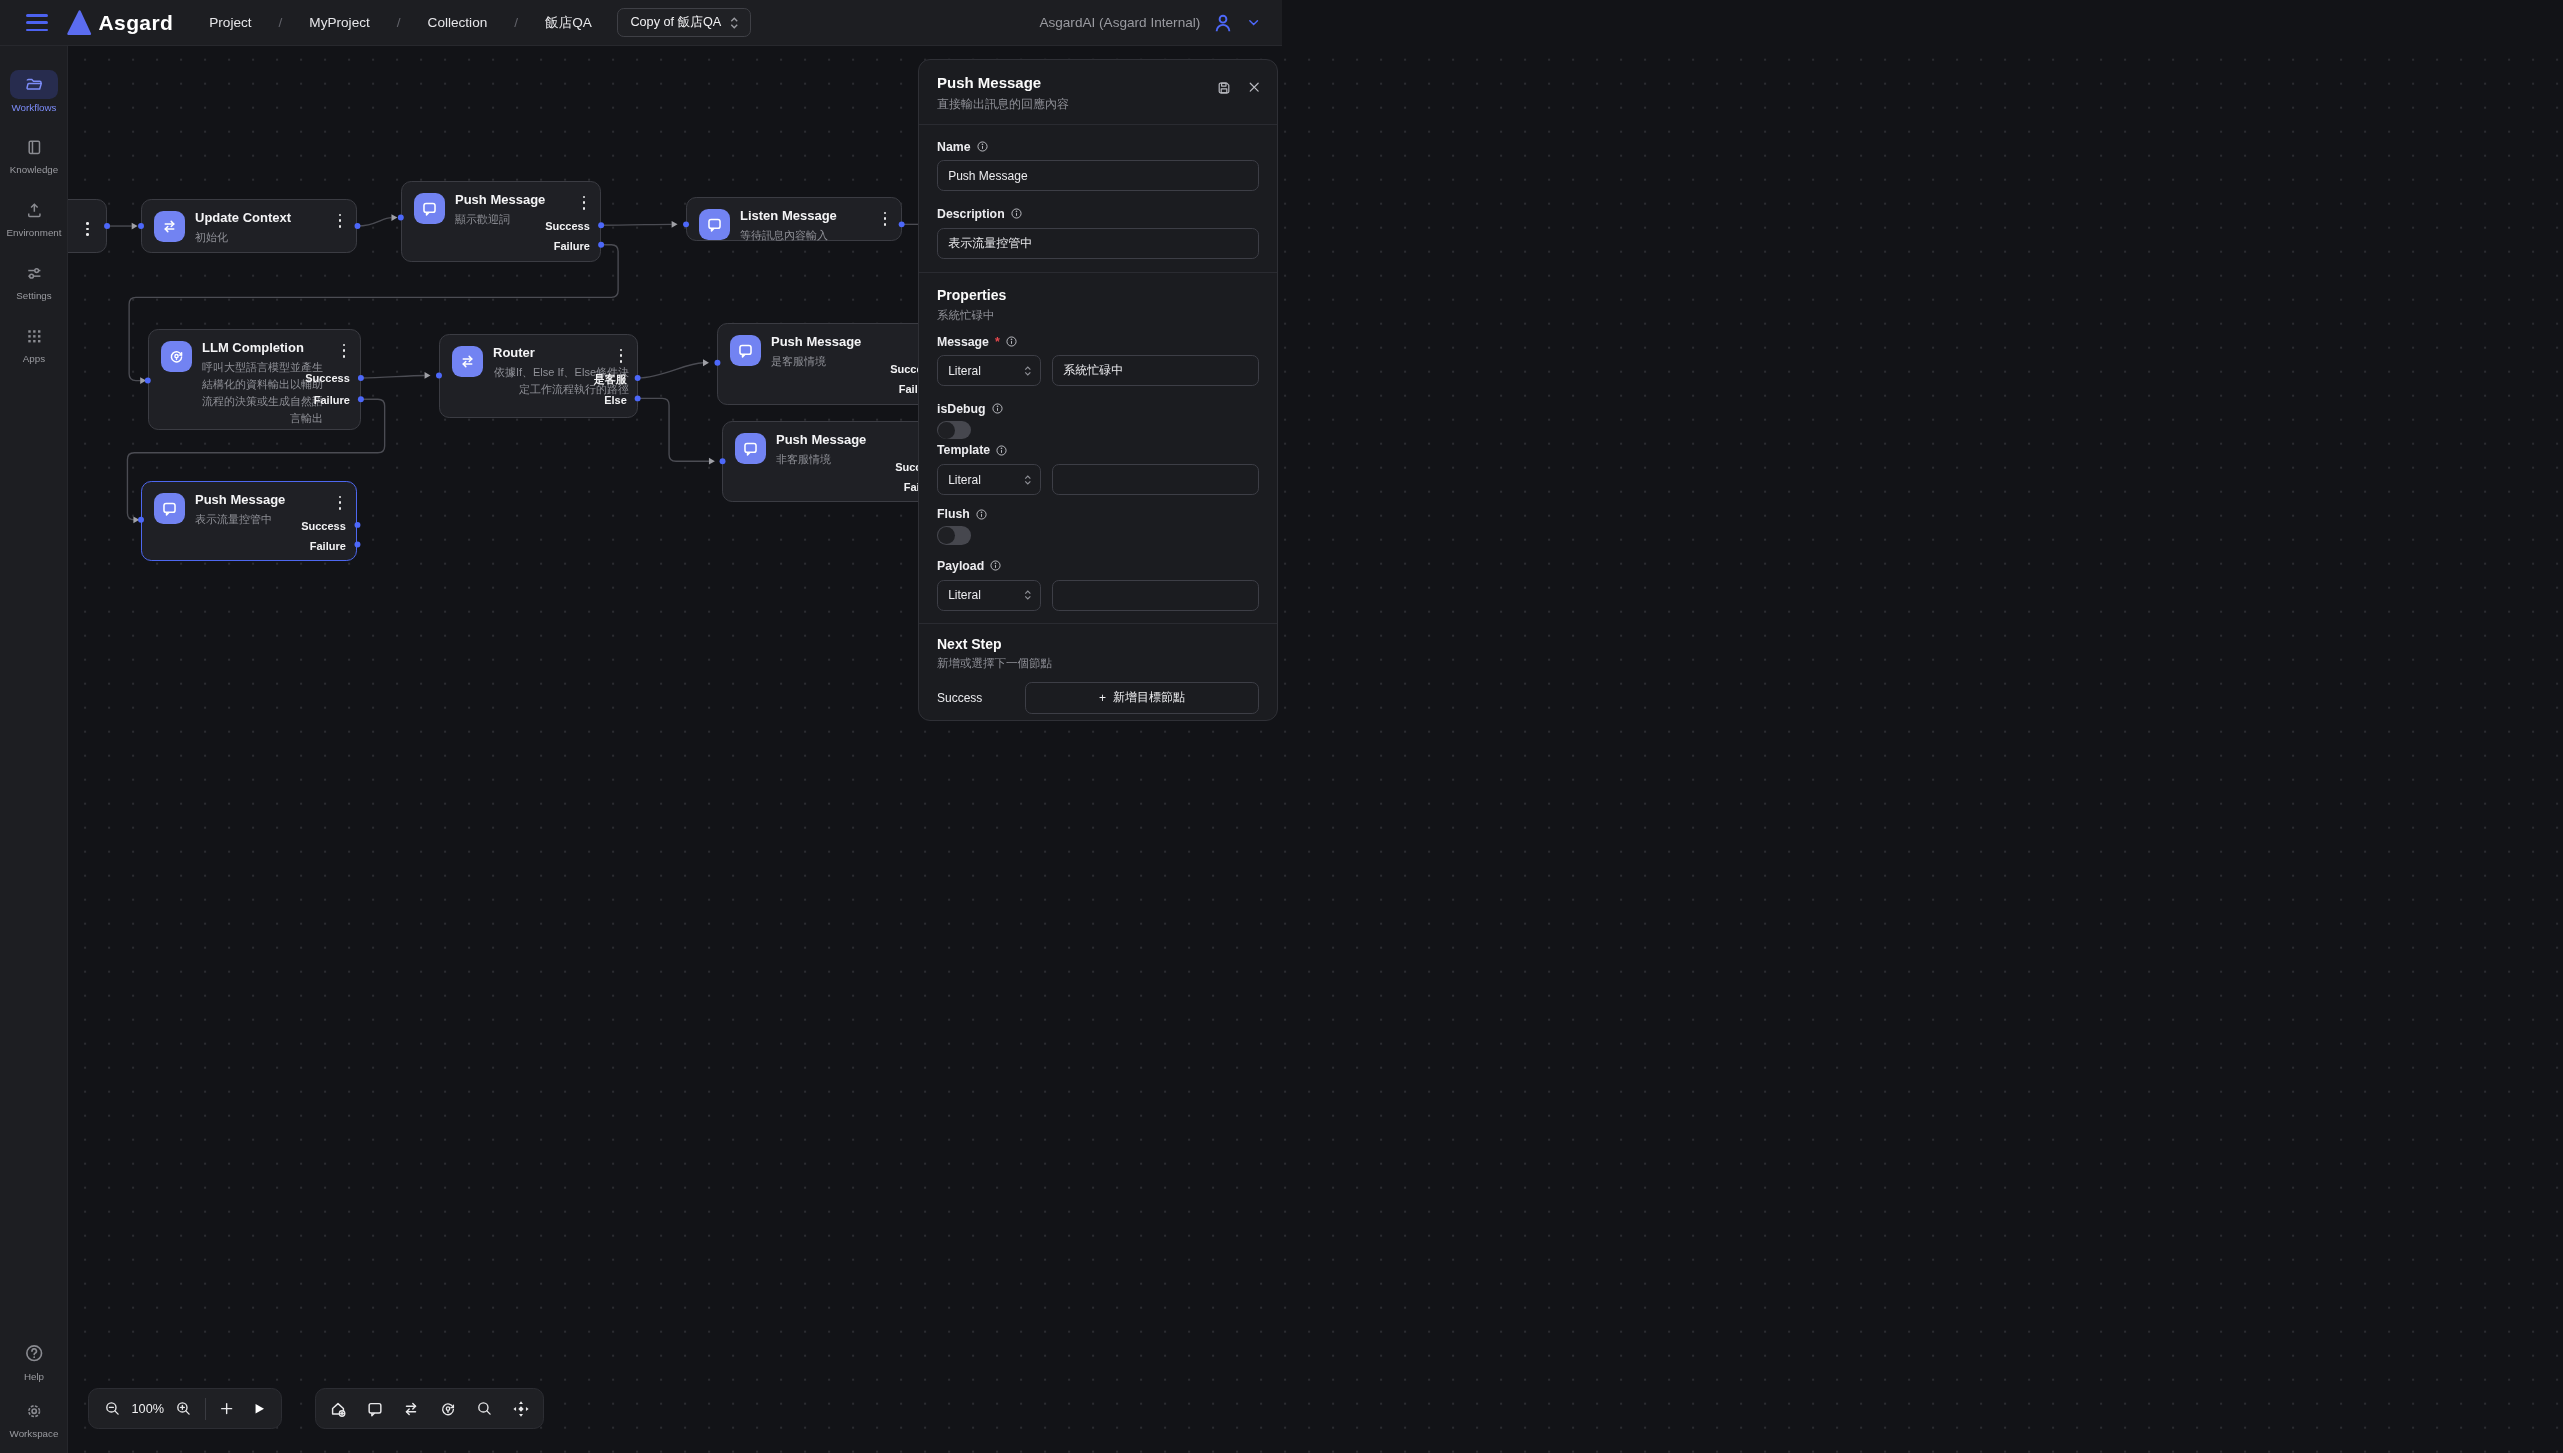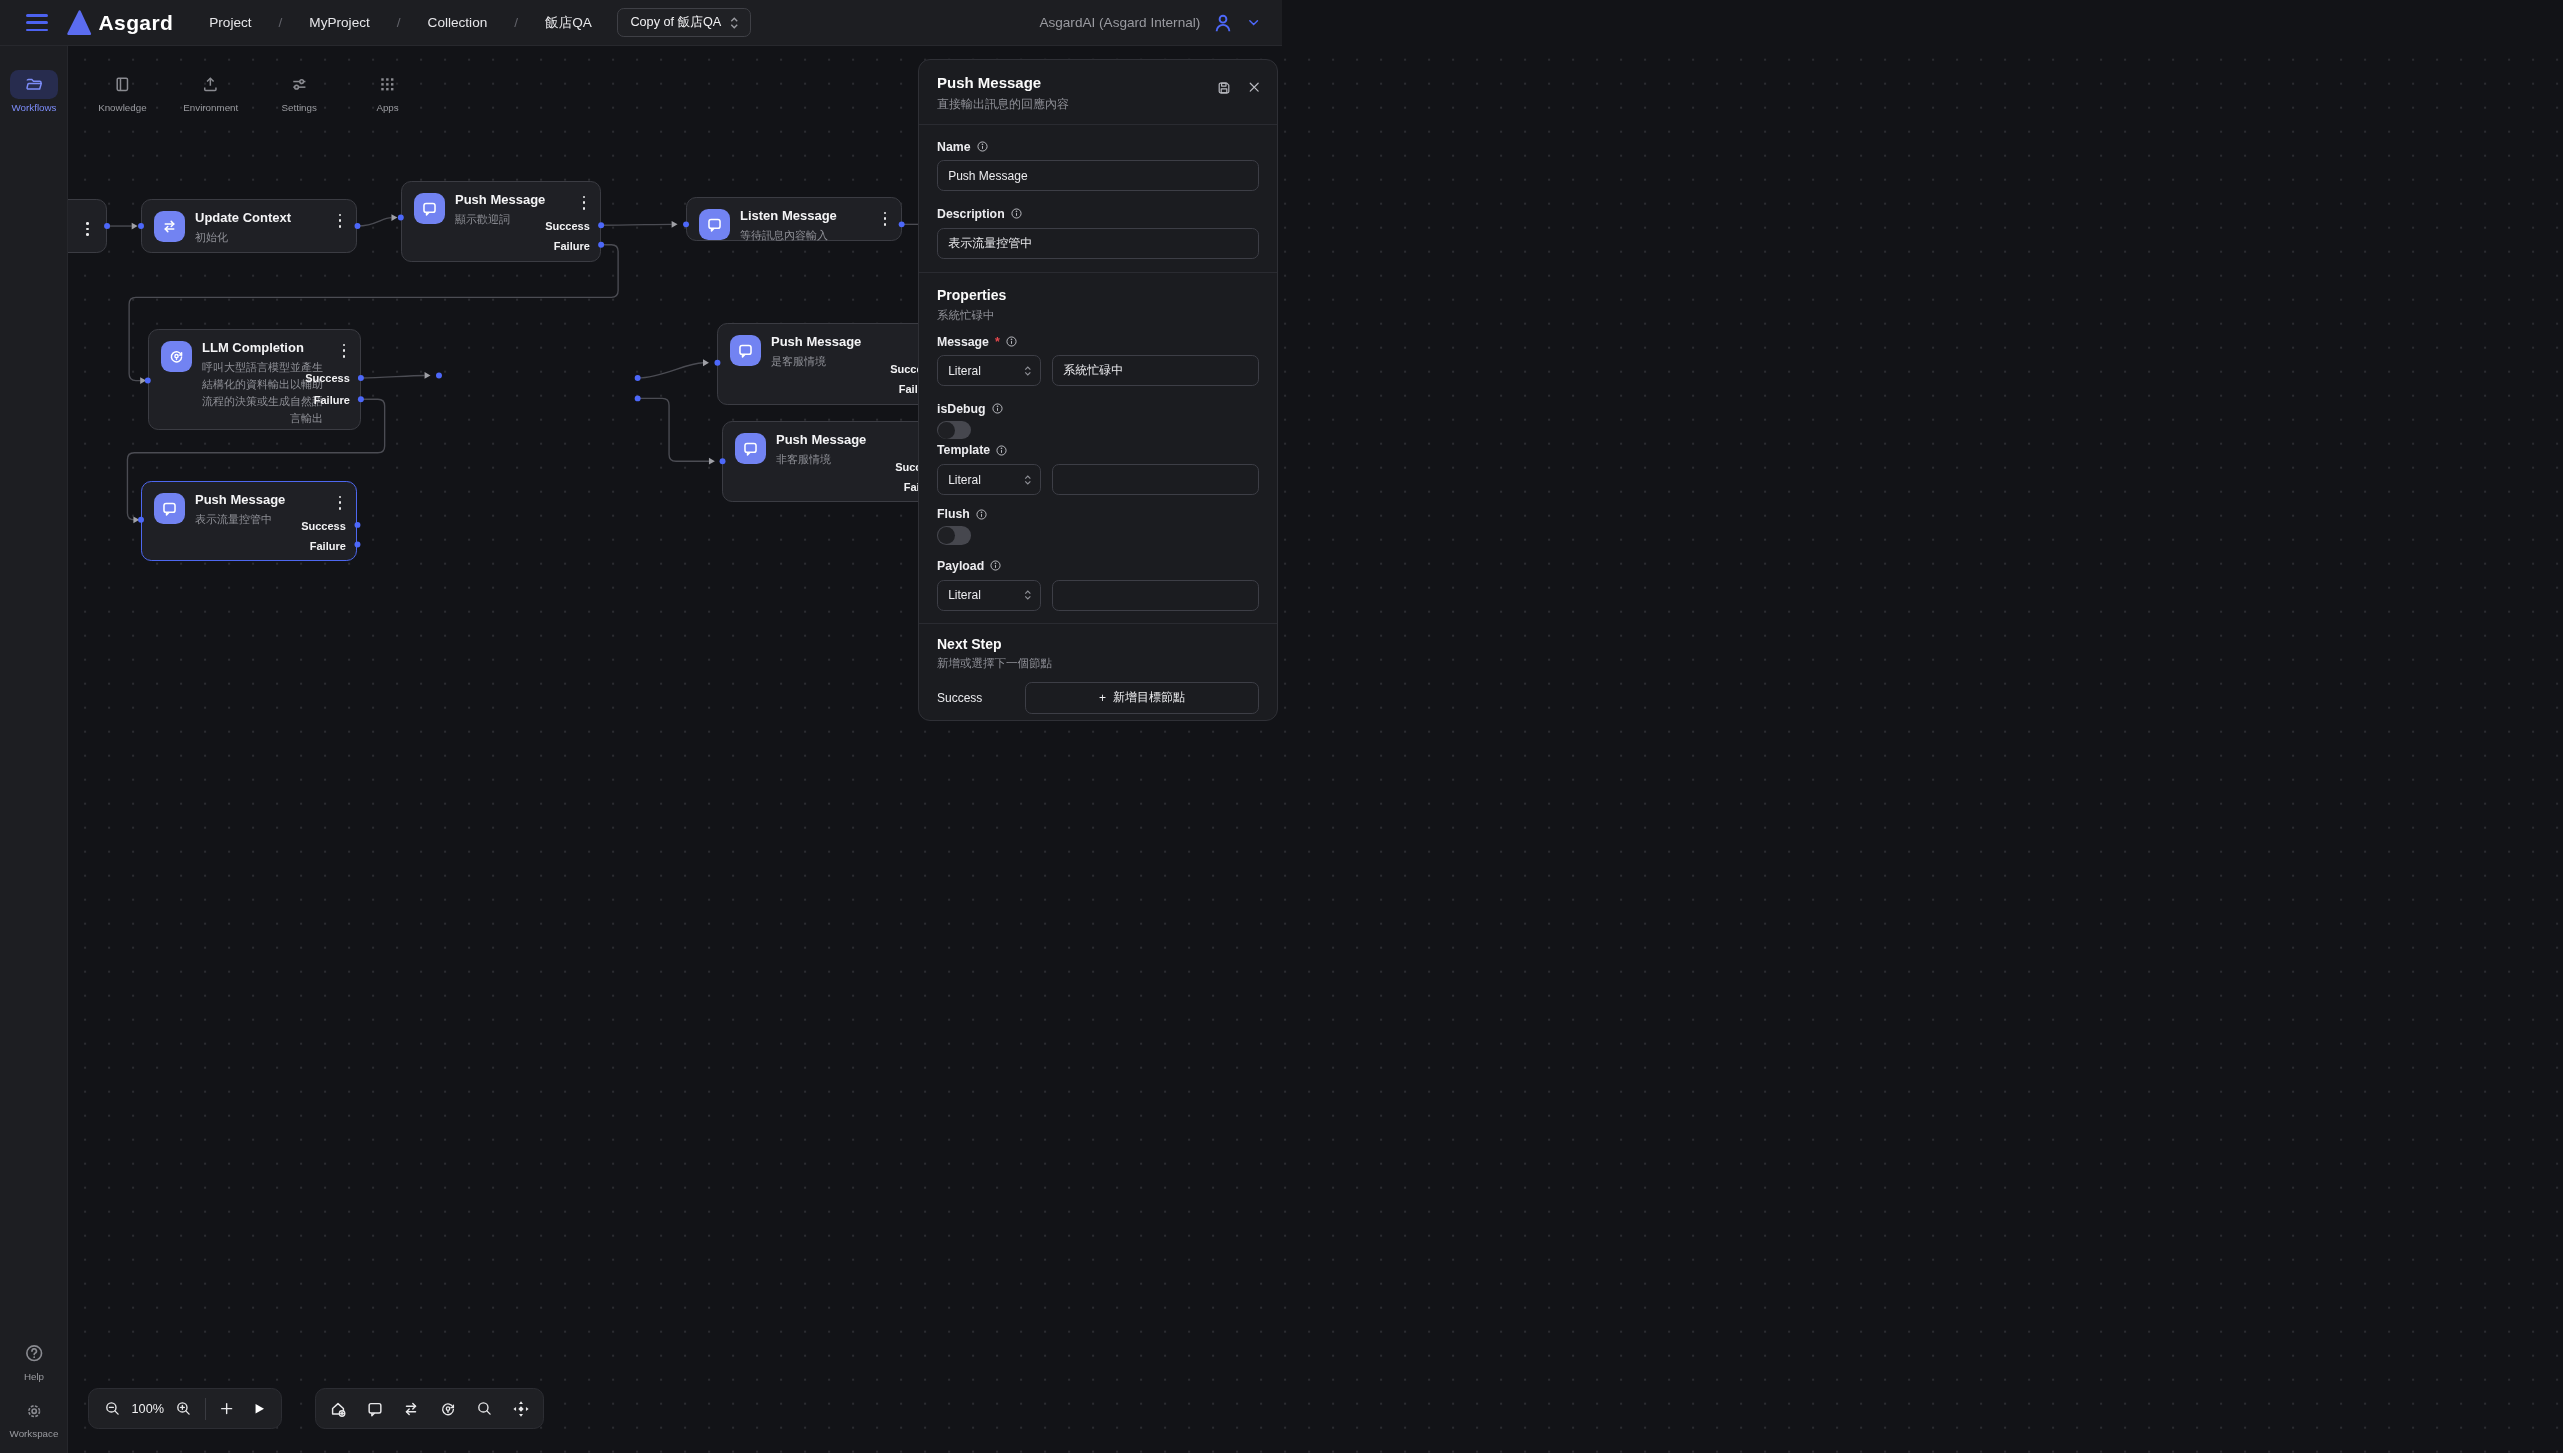--- a/index.html
+++ b/index.html
@@ -25,21 +25,21 @@
   .chev-stack { display:flex; flex-direction:column; align-items:center; }
 
   
   .sidebar { position:absolute; left:0; top:46px; width:68px; bottom:0; background:#1d1e22;
     border-right:0.8px solid #26272c; z-index:15; }
   .side-item { width:68px; display:flex; flex-direction:column; align-items:center; cursor:pointer; }
   .side-icon-box { width:48px; height:29px; border-radius:8.5px; display:flex; align-items:center; justify-content:center; color:#8a8b91; }
   .side-item.active .side-icon-box { background:#272c4e; color:#7c8cf8; }
   .side-label { font-size:9.8px; color:#9a9ba0; margin-top:2.5px; }
   .side-item.active .side-label { color:#7c8cf8; }
-  .side-top { position:absolute; top:24px; left:0; display:flex; flex-direction:row; gap:20.4px; }
+  .side-top { position:absolute; top:24px; left:0; display:flex; flex-direction:column; gap:20.4px; }
   .side-bottom { position:absolute; bottom:13.6px; left:0; display:flex; flex-direction:column; gap:15.3px; }
 
   
   .canvas { position:absolute; left:68px; top:46px; right:0; bottom:0; overflow:hidden; background:#121317;
     background-image:radial-gradient(circle, #2b2c31 1px, transparent 1.1px); background-size:24px 24px; background-position:5.1px 1.7px; }
 
   .node { position:absolute; background:#1f2025; border:0.8px solid #3b3c43; border-radius:10.2px; z-index:2; cursor:pointer; }
   .node.selected { border:1.4px solid #4e68f0; }
   .nicon { position:absolute; left:12px; top:11px; width:31px; height:31px; border-radius:9.3px; background:#7283f2;
     display:flex; align-items:center; justify-content:center; color:#fff; }
@@ -286,20 +286,39 @@
     <div class="nsub" style="width:121px">呼叫大型語言模型並產生結構化的資料輸出以輔助流程的決策或生成自然語言輸出</div>
     <div class="kebab">
         <i></i>
         <i></i>
         <i></i>
       </div>
     <div class="outlabel" style="top:48px">Success</div>
     <div class="outlabel" style="top:70px">Failure</div>
   </div>
 
+  <div class="node" style="left:371px;top:288px;width:199px;height:84px">
+    <div class="nicon">
+      <svg width="17" height="17" viewBox="0 0 20 20" stroke="#fff" stroke-width="1.8" fill="none" stroke-linecap="round" stroke-linejoin="round">
+          <line x1="5" y1="7" x2="15" y2="7"></line>
+          <polyline points="12,4 15,7 12,10"></polyline>
+          <line x1="15" y1="13" x2="5" y2="13"></line>
+          <polyline points="8,10 5,13 8,16"></polyline>
+        </svg>
+    </div>
+    <div class="ntitle">Router</div>
+    <div class="nsub" style="width:136px">依據If、Else If、Else條件決定工作流程執行的路徑</div>
+    <div class="kebab">
+        <i></i>
+        <i></i>
+        <i></i>
+      </div>
+    <div class="outlabel" style="top:44px">是客服</div>
+    <div class="outlabel" style="top:65px">Else</div>
+  </div>
 
   <div class="node" style="left:649px;top:277px;width:229px;height:82px">
     <div class="nicon">
       <svg width="17" height="17" viewBox="0 0 20 20" fill="none" stroke="#fff" stroke-width="1.8" stroke-linejoin="round">
           <rect x="3.5" y="4" width="13" height="10.5" rx="2.5"></rect>
           <path d="M6.5,14.5 v3 l3,-3"></path>
         </svg>
     </div>
     <div class="ntitle">Push Message</div>
     <div class="nsub">是客服情境</div>

